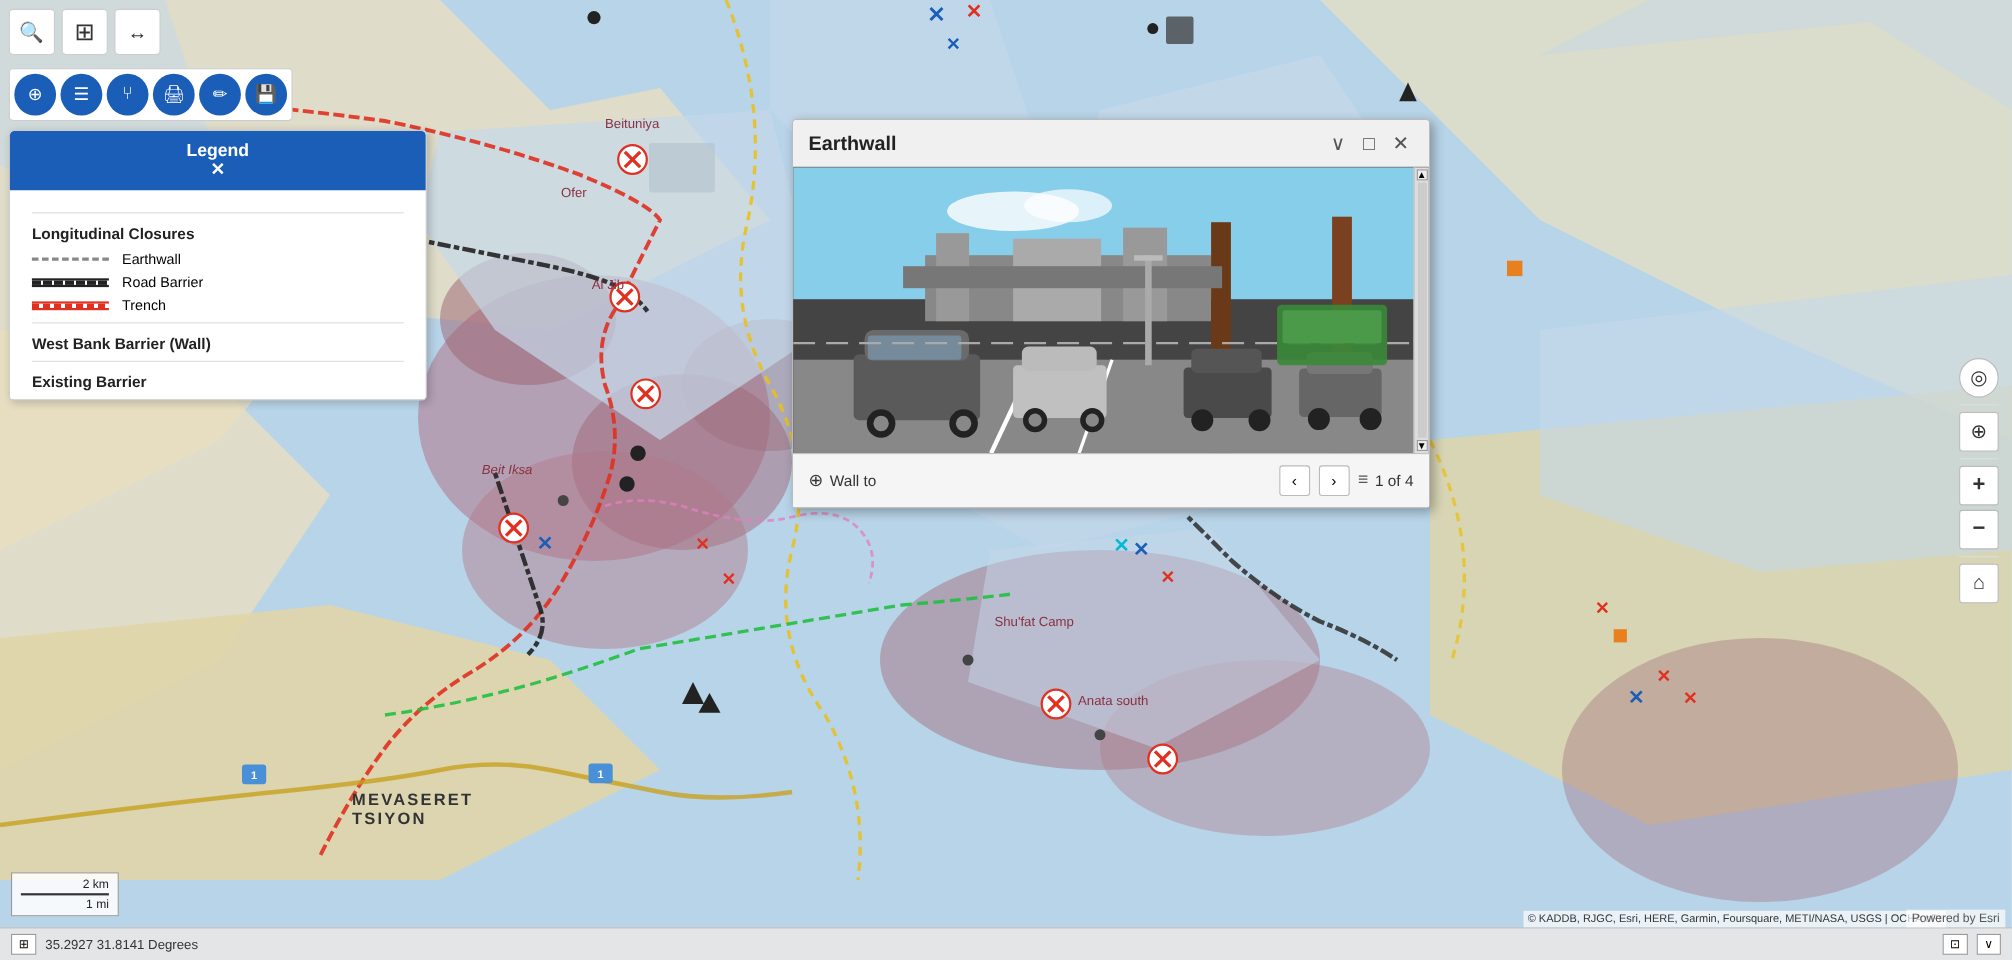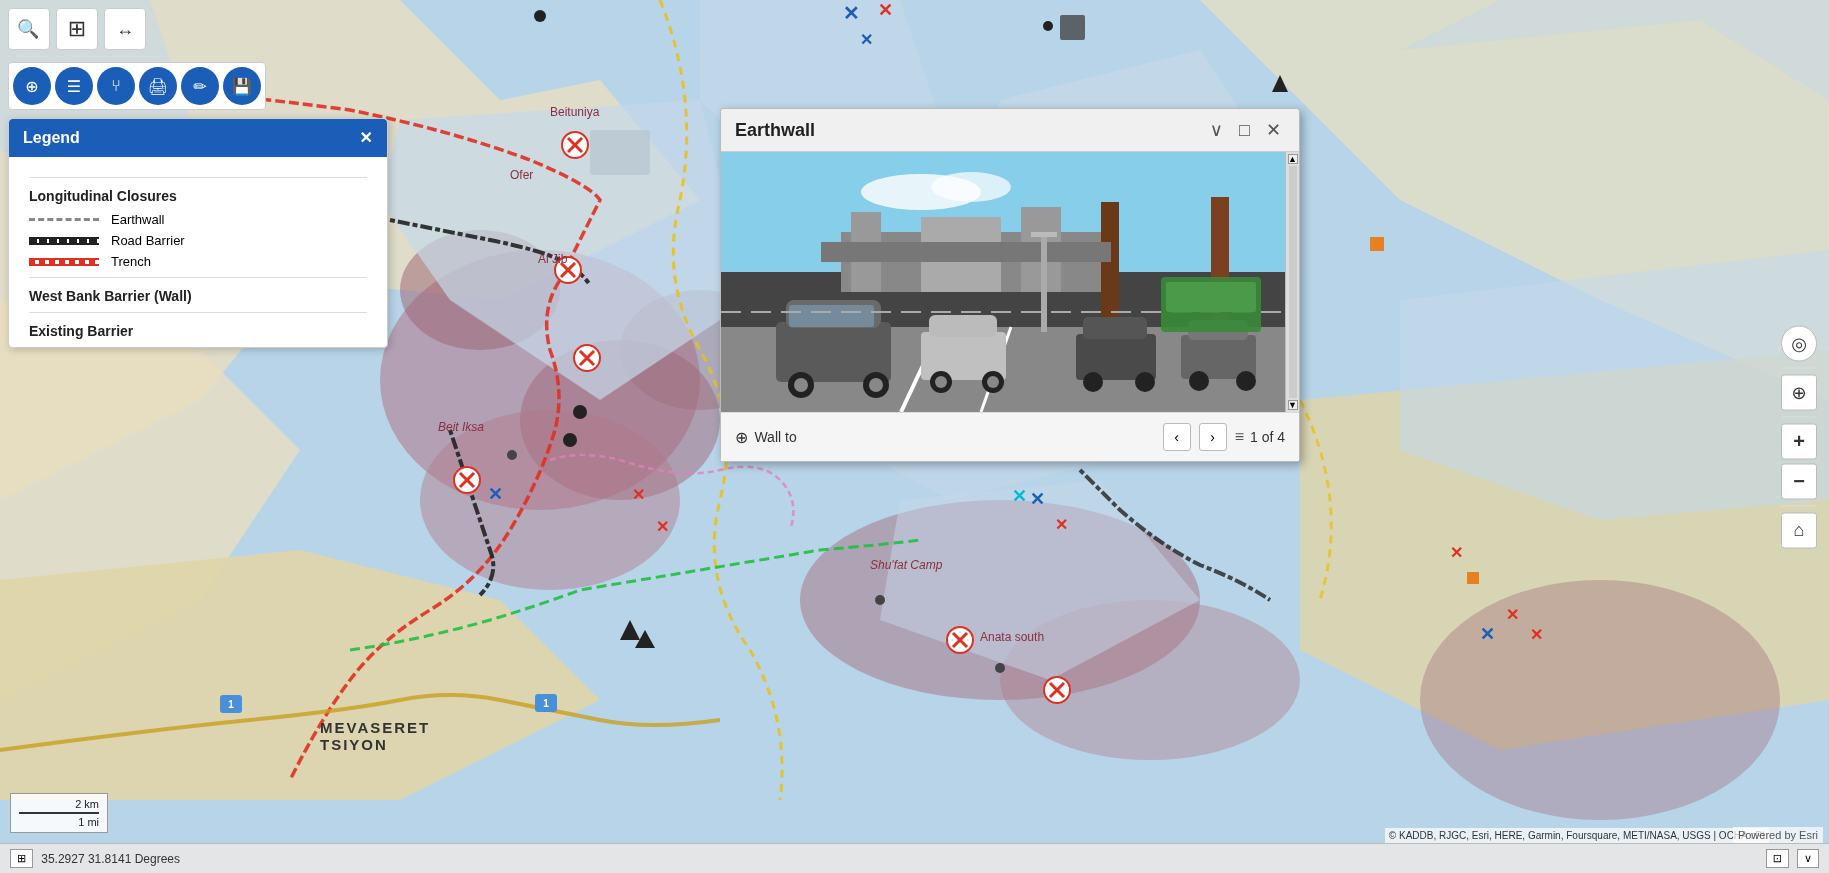--- a/index.html
+++ b/index.html
@@ -70,20 +70,21 @@
       box-shadow: 2px 2px 8px rgba(0,0,0,0.2);
     }
     #legend-header {
       background: #1a5eb8;
       color: white;
       padding: 10px 14px;
       display: flex;
       align-items: center;
       justify-content: space-between;
       border-radius: 4px 4px 0 0;
+      flex-direction: column;
     }
     #legend-header span { font-size: 16px; font-weight: bold; }
     #legend-close {
       cursor: pointer;
       font-size: 18px;
       line-height: 1;
     }
     #legend-content {
       padding: 12px 20px 0;
     }
@@ -479,21 +480,21 @@
     <rect x="220" y="695" width="22" height="18" fill="#4a90d9" rx="3"></rect>
     <text x="231" y="708" fill="white" font-size="10" text-anchor="middle" font-weight="bold">1</text>
     <rect x="535" y="694" width="22" height="18" fill="#4a90d9" rx="3"></rect>
     <text x="546" y="707" fill="white" font-size="10" text-anchor="middle" font-weight="bold">1</text>
   </svg>
 
   <div class="map-label" style="top:105px; left:550px;">Beituniya</div>
   <div class="map-label" style="top:168px; left:510px;">Ofer</div>
   <div class="map-label" style="top:252px; left:538px;text-align:right;">Al Jib</div>
   <div class="map-label" style="top:420px; left:438px;font-style:italic;">Beit Iksa</div>
-  <div class="map-label" style="top:558px; left:870px;font-style:italic;">Shu'fat Camp</div>
+  <div class="map-label" style="top:558px; left:904px;">Shu'fat Camp</div>
   <div class="map-label" style="top:630px; left:980px;">Anata south</div>
 
   <div id="mevaseret-label">MEVASERET<br>TSIYON</div>
 
 </div>
 
 <div id="toolbar">
   <button class="tool-btn" title="Search">
     <span>🔍</span>
   </button>

